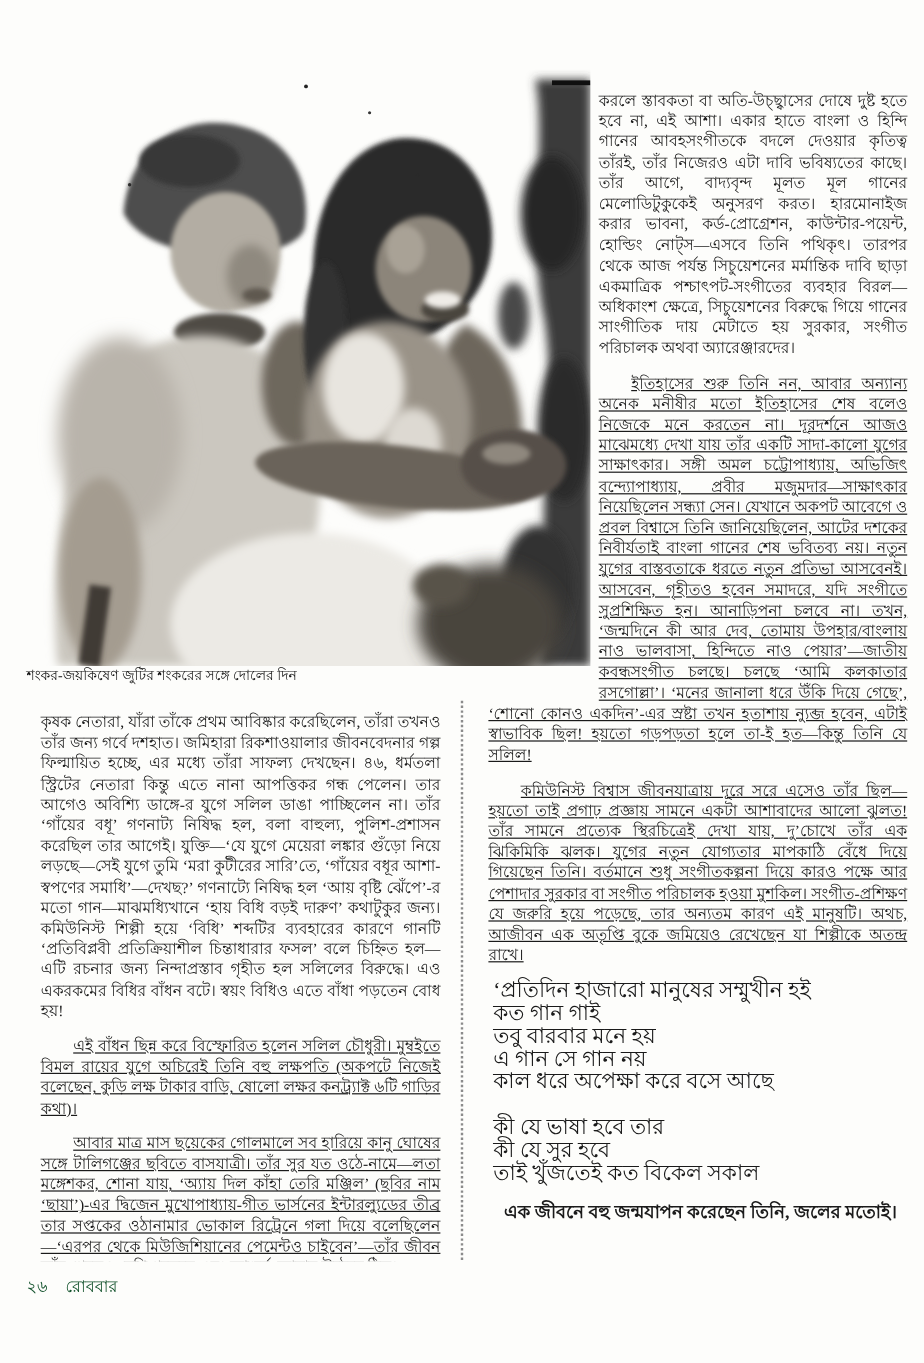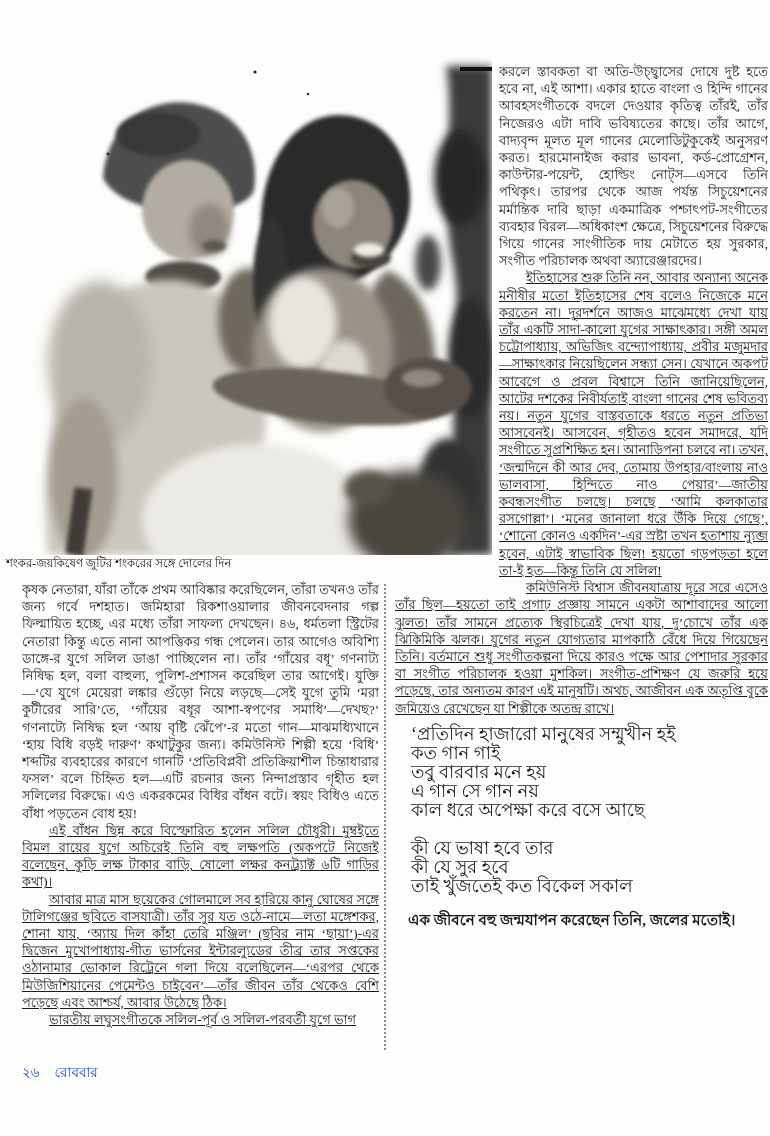--- a/index.html
+++ b/index.html
@@ -14,31 +14,31 @@
     width: 770px; height: 1136px;
     background: #fdfdfb;
     color: #1a1a1a;
     overflow: hidden;
   }
   .bodytext {
     font-size: 13px;
     line-height: 17.2px;
     text-align: justify;
   }
-  p { margin: 0; padding: 0; }
+  p { margin: 12px; padding: 0; }
   p.indent { text-indent: 27px; text-decoration: underline; }
 
   .photo {
     position: absolute;
     left: 8px; top: 58px;
     width: 484px; height: 497px;
   }
   .caption {
     position: absolute;
-    left: 6px; top: 557px;
+    left: 22px; top: 557px;
     width: 340px;
     font-size: 11.6px;
     line-height: 14px;
     color: #121212;
     text-align: left;
   }
   .col-left {
     position: absolute;
     left: 22px; top: 581px;
     width: 357px;
@@ -73,21 +73,21 @@
     margin-top: 16px;
     font-weight: bold;
     text-indent: 13px;
     text-align: left;
     font-size: 15px;
   }
   .footer {
     position: absolute;
     left: 22px; top: 1062px;
     font-size: 13.5px;
-    color: #1d4ed8;
+    color: #14532d;
   }
   .footer .num { margin-right: 15px; }
 </style>
 </head>
 <body>
 
 <div class="page">
 
   <div class="photo">
     <svg width="484" height="497" viewBox="0 0 484 497" xmlns="http://www.w3.org/2000/svg">

